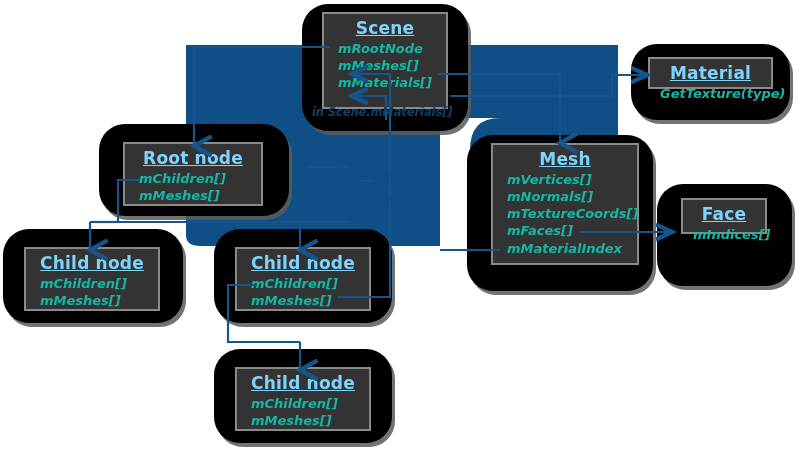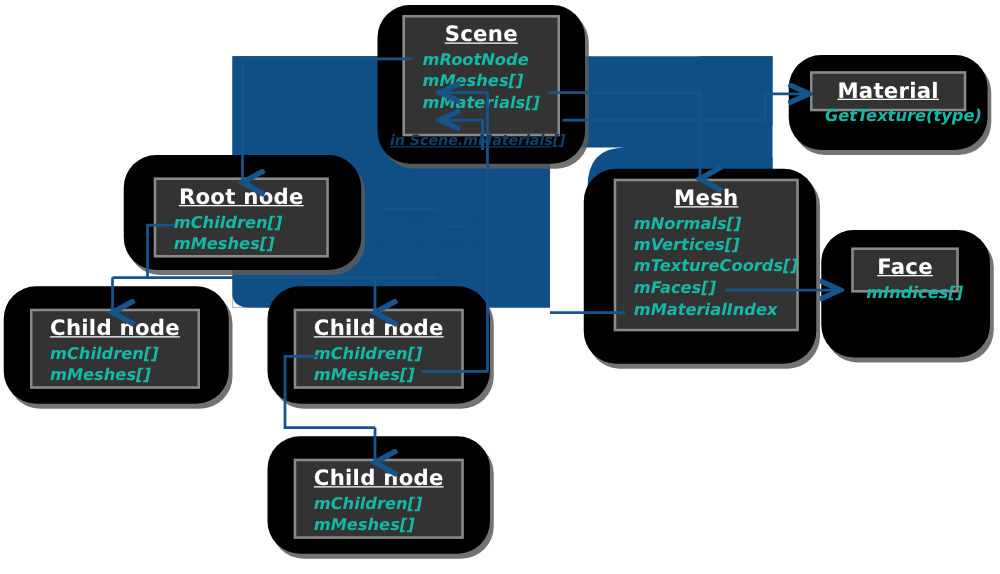--- a/index.html
+++ b/index.html
@@ -37,21 +37,21 @@
     position: absolute;
     background: #333333;
     border: 2px solid #8a8a8a;
     z-index: 3;
     box-sizing: border-box;
     padding: 3px 10px 6px 10px;
   }
   .card .title {
     display: block;
     text-align: center;
-    color: #ffffff;
+    color: #7dd3fc;
     font-weight: bold;
     font-style: normal;
     font-size: 17px;
     text-decoration: underline;
     letter-spacing: 0.2px;
     line-height: 1.35;
     white-space: nowrap;
   }
   .card .field {
     display: block;
@@ -172,22 +172,22 @@
   </div>
 
   <div class="card" style="left:123px; top:142px; width:140px; height:64px;">
     <span class="title">Root node</span>
     <span class="field">mChildren[]</span>
     <span class="field">mMeshes[]</span>
   </div>
 
   <div class="card" style="left:491px; top:143px; width:148px; height:122px;">
     <span class="title">Mesh</span>
+    <span class="field">mVertices[]</span>
     <span class="field">mNormals[]</span>
-    <span class="field">mVertices[]</span>
     <span class="field">mTextureCoords[]</span>
     <span class="field">mFaces[]</span>
     <span class="field">mMaterialIndex</span>
   </div>
 
   <div class="card compact" style="left:681px; top:198px; width:86px; height:36px;">
     <span class="title">Face</span>
     <span class="field">mIndices[]</span>
   </div>
 
@@ -203,21 +203,21 @@
     <span class="field">mMeshes[]</span>
   </div>
 
   <div class="card" style="left:235px; top:367px; width:136px; height:64px;">
     <span class="title">Child node</span>
     <span class="field">mChildren[]</span>
     <span class="field">mMeshes[]</span>
   </div>
 
   <div style="position:absolute; left:312px; top:106px; z-index:6;">
-    <div class="note" style="position:static;text-decoration:underline;">in Scene.mMaterials[]</div>
+    <div class="note" style="position:static;">in Scene.mMaterials[]</div>
   </div>
 
   <div style="position:absolute; left:300px; top:167px; z-index:6;">
     <div class="note faded" style="position:static;">Contains index</div>
     <div class="note faded" style="position:static;">to a mesh in</div>
     <div class="note faded" style="position:static;">Scene.mMeshes[]</div>
   </div>
 
 </div>
 

